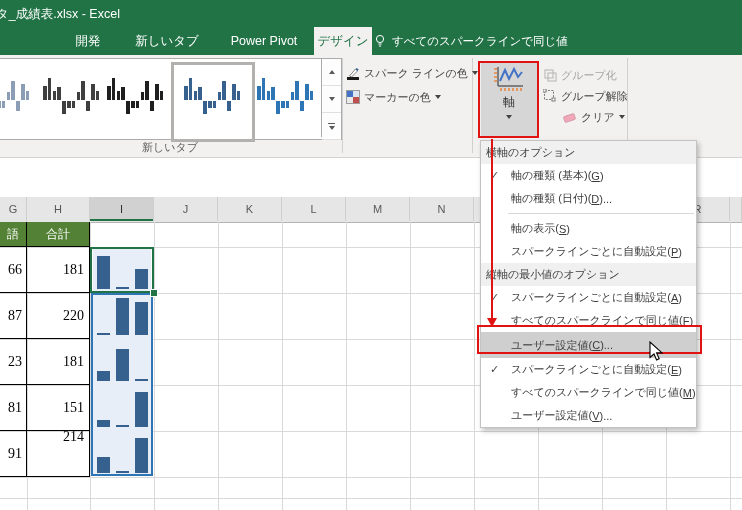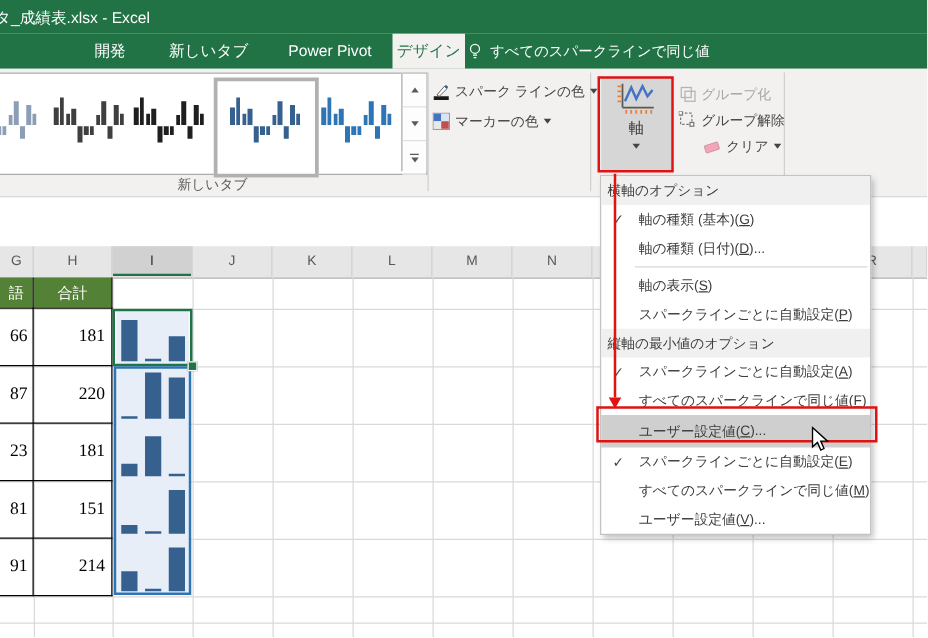--- a/index.html
+++ b/index.html
@@ -332,21 +332,21 @@
         <div class="num" style="left: 27px; top: 142px; width: 57px; height: 46px;">181</div>
         <div class="sbar" style="left: 97px; width: 13px; top: 174px; height: 10px;"></div>
         <div class="sbar" style="left: 116px; width: 13px; top: 152px; height: 32px;"></div>
         <div class="sbar" style="left: 135px; width: 13px; top: 182px; height: 2px;"></div>
         <div class="num" style="left: 0px; top: 188px; width: 22px; height: 46px;">81</div>
         <div class="num" style="left: 27px; top: 188px; width: 57px; height: 46px;">151</div>
         <div class="sbar" style="left: 97px; width: 13px; top: 223px; height: 7px;"></div>
         <div class="sbar" style="left: 116px; width: 13px; top: 228px; height: 2px;"></div>
         <div class="sbar" style="left: 135px; width: 13px; top: 195px; height: 35px;"></div>
         <div class="num" style="left: 0px; top: 234px; width: 22px; height: 46px;">91</div>
-        <div class="num" style="left: 27px; top: 234px; width: 57px; height: 46px;">214</div>
+        <div class="num" style="left: 27px; top: 217px; width: 57px; height: 46px;">214</div>
         <div class="sbar" style="left: 97px; width: 13px; top: 260px; height: 16px;"></div>
         <div class="sbar" style="left: 116px; width: 13px; top: 274px; height: 2px;"></div>
         <div class="sbar" style="left: 135px; width: 13px; top: 241px; height: 35px;"></div>
       </div>
     <div class="greenborder" style="left:90px;top:50px;width:64px;height:46px"></div>
     <div class="blueborder" style="left:91px;top:96px;width:62px;height:183px"></div>
     <div class="handle" style="left:150px;top:92px"></div>
   </div>
 
   <div class="abs menu" id="menu-items">

